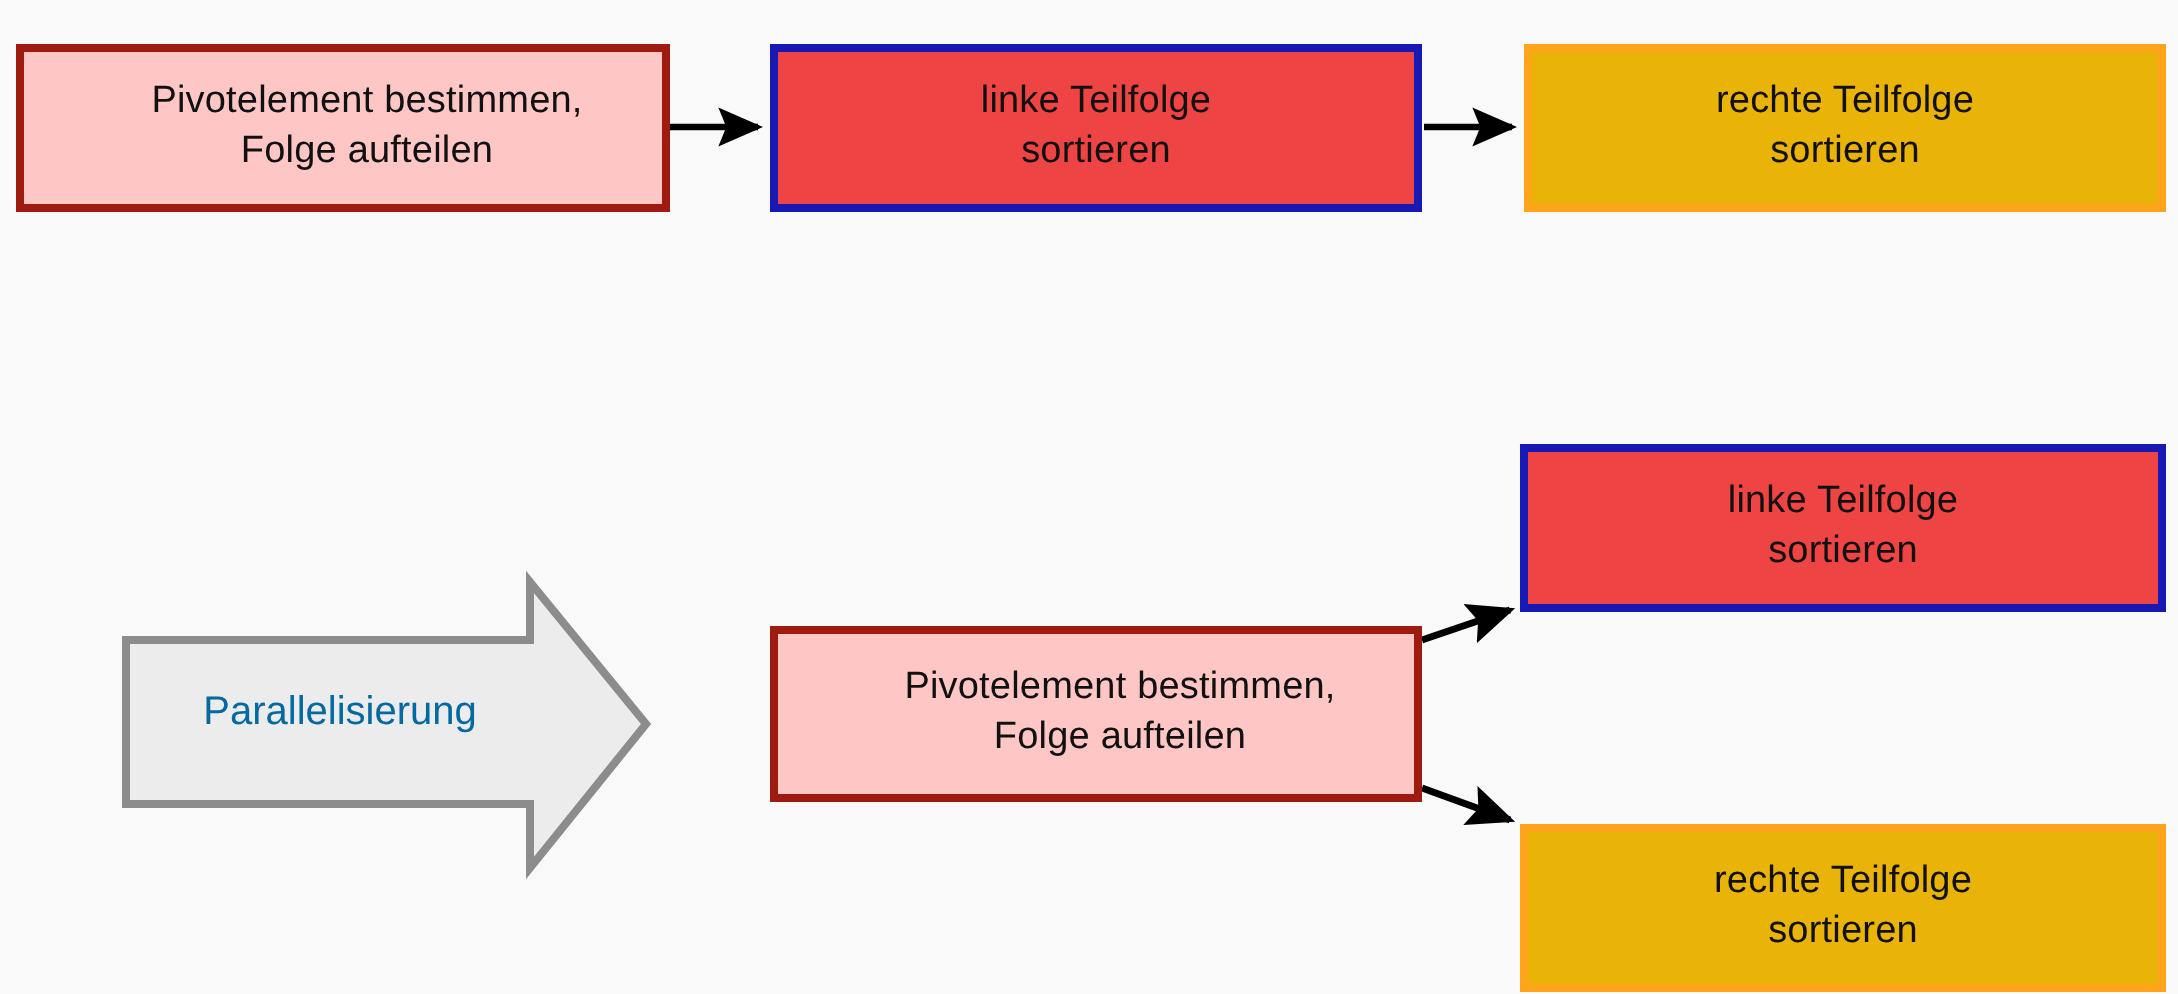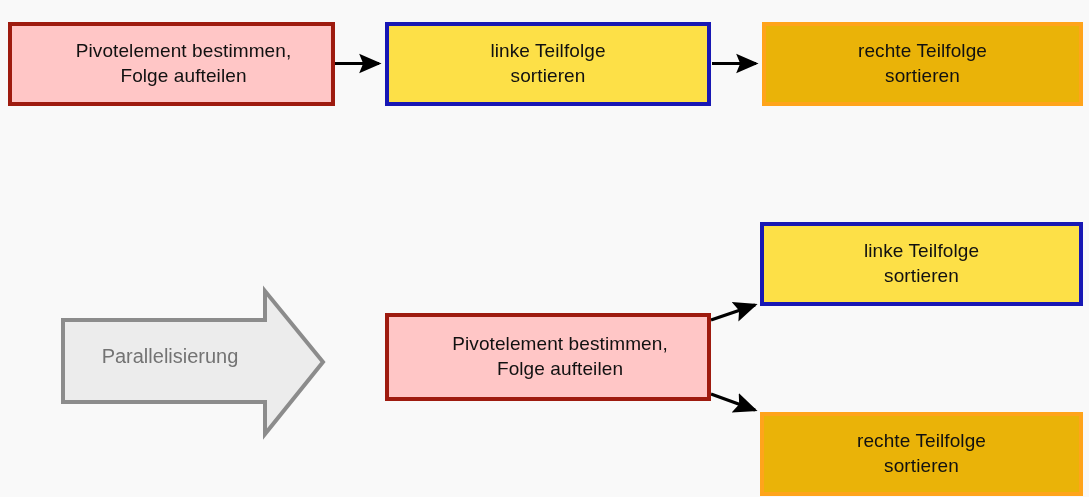--- a/index.html
+++ b/index.html
@@ -31,21 +31,21 @@
   }
   .node .label { display: block; padding: 0 8px; }
 
   
   .node.red {
     background: #ffc6c6;
     border: 4px solid #9e1b0f;
     padding-left: 24px;
   }
   .node.blue {
-    background: #fde047;
+    background: #ef4444;
     border: 4px solid #1818b4;
   }
   .node.orange {
     background: #eab308;
     border: 4px solid #ffa41b;
   }
 
   
   #node-top-pivot  { left: 8px;   top: 22px;  width: 327px; height: 84px; }
   #node-top-left   { left: 385px; top: 22px;  width: 326px; height: 84px; }
@@ -66,21 +66,21 @@
   }
 
   
   #block-arrow-label {
     position: absolute;
     left: 75px;
     top: 345px;
     width: 190px;
     text-align: center;
     font-size: 20px;
-    color: #737373;
+    color: #0369a1;
     font-family: "Liberation Sans", sans-serif;
     white-space: nowrap;
   }
 </style>
 </head>
 <body>
 
 <div id="canvas">
 
   <svg id="overlay" viewBox="0 0 1089 497">

